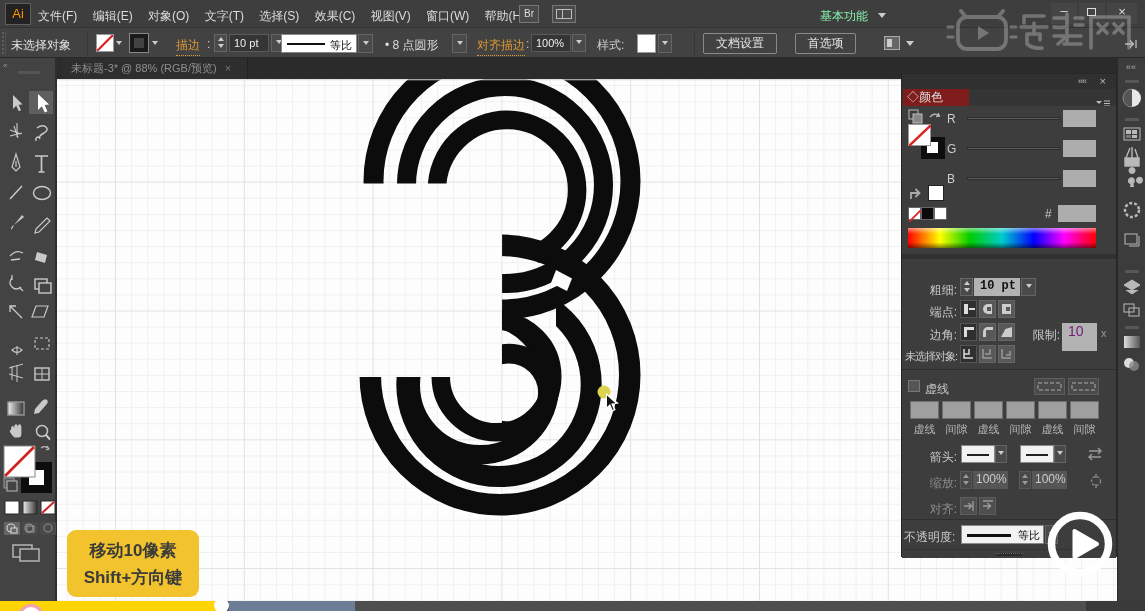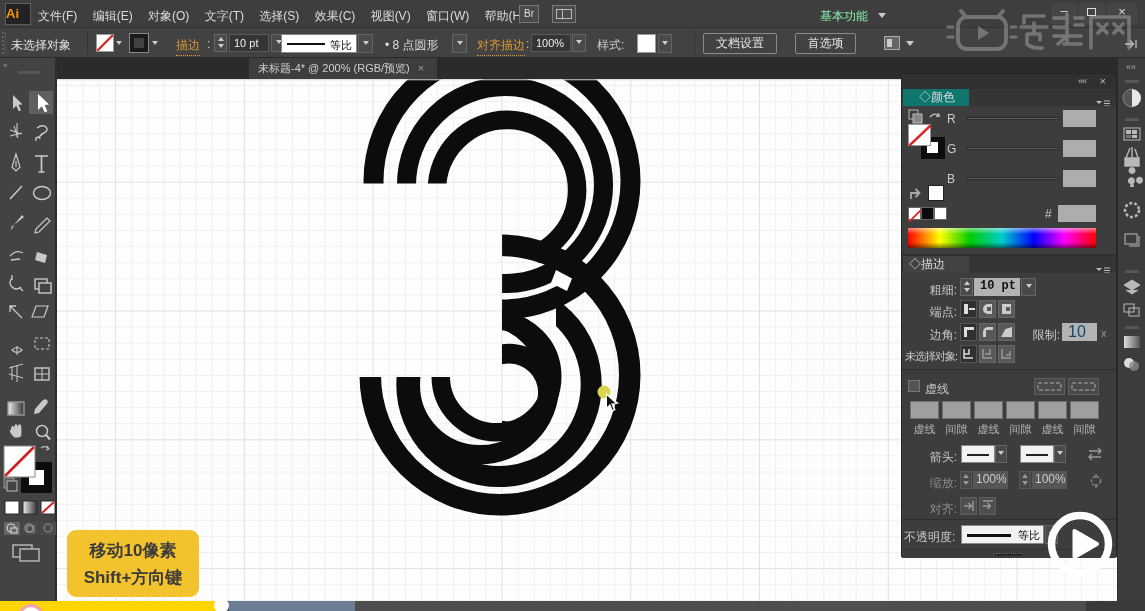--- a/index.html
+++ b/index.html
@@ -57,21 +57,21 @@
 <g clip-path="url(#clipT3)">
         <circle cx="507" cy="190" r="70.1" stroke-width="18.6" stroke="#0c0c0c" fill="none"></circle>
       </g>
 </g>
 <polygon points="556,270 572,278.5 567,291 551,283" fill="#fdfdfd"></polygon>
 </svg>
 
 <div class="abs" style="left:57px;top:79px;width:1088px;height:2px;background:linear-gradient(to bottom,#d8d8d8,rgba(255,255,255,0));z-index:5"></div>
 
 <div class="abs" style="left:0;top:0;width:1145px;height:28px;background:#3e3e3e;border-bottom:1px solid #333;z-index:10">
-  <div class="abs" style="left:5px;top:3px;width:26px;height:22px;background:#222;border:1px solid #5e5e5e;color:#ff9400;font-size:13px;font-weight:bold;line-height:20px">Ai</div>
+  <div class="abs" style="left:5px;top:3px;width:26px;height:22px;background:#222;border:1px solid #5e5e5e;color:#ff9400;font-size:13px;font-weight:normal;text-align:center;line-height:20px">Ai</div>
   <div class="abs" style="left:38px;top:8px;color:#dcdcdc;font-size:12px;letter-spacing:0;white-space:pre">文件(F)  编辑(E)  对象(O)  文字(T)  选择(S)  效果(C)  视图(V)  窗口(W)  帮助(H)</div>
   <div class="abs" style="left:519px;top:5px;width:20px;height:18px;background:#4a4a4a;border:1px solid #777;color:#ddd;font-size:10px;text-align:center;line-height:16px">Br</div>
   <div class="abs" style="left:552px;top:5px;width:24px;height:18px;background:#4a4a4a;border:1px solid #777">
       <div class="abs" style="left:3px;top:3px;width:16px;height:10px;border:1px solid #bbb"></div>
       <div class="abs" style="left:9px;top:3px;width:1px;height:10px;background:#bbb"></div>
     </div>
   <div class="abs" style="left:820px;top:8px;color:#86efac;font-size:12px">基本功能</div>
   <div class="abs" style="left:878px;top:13px;width:0;height:0;border-left:4px solid transparent;border-right:4px solid transparent;border-top:5px solid #ccc"></div>
   <div class="abs" style="left:1051px;top:3px;width:26px;height:21px;background:#454545;color:#ddd;text-align:center;font-size:13px;line-height:15px">–</div>
   <div class="abs" style="left:1079px;top:3px;width:26px;height:21px;background:#454545">
@@ -118,21 +118,21 @@
   <div class="abs" style="left:884px;top:8px;width:16px;height:14px;border:1px solid #aaa;background:#666">
       <div class="abs" style="left:2px;top:2px;width:5px;height:8px;background:#ccc"></div>
     </div>
   <div class="abs" style="left:906px;top:13px;width:0;height:0;border-left:4px solid transparent;border-right:4px solid transparent;border-top:5px solid #ccc"></div>
   <svg class="abs" style="left:1124px;top:11px" width="14" height="10" viewBox="0 0 14 10">
       <path d="M1 5 h8 m-3 -3.5 l3.5 3.5 -3.5 3.5 M12 1 v8" stroke="#bbb" fill="none" stroke-width="1.3"></path>
     </svg>
 </div>
 
 <div class="abs" style="left:57px;top:58px;width:1088px;height:21px;background:#2b2b2b;z-index:10">
-  <div class="abs" style="left:192px;top:0;width:188px;height:21px;background:#3e3e3e;color:#cfcfcf;font-size:11px;line-height:21px;padding-left:9px">未标题-4* @ 200% (RGB/预览)<span style="margin-left:8px;color:#999">×</span></div>
+  <div class="abs" style="left:5px;top:0;width:186px;height:21px;background:#2e2e2e;border-right:1px solid #222;color:#8f8f8f;font-size:11px;line-height:21px;padding-left:9px">未标题-3* @ 88% (RGB/预览)<span style="margin-left:8px;color:#777">×</span></div>
 </div>
 
 <div class="abs" style="left:0;top:58px;width:57px;height:543px;background:#434343;border-right:2px solid #2e2e2e;z-index:11">
 <svg class="abs" style="left:0;top:0" width="57" height="543" viewBox="0 0 57 543">
 <text x="3" y="10" fill="#999" font-size="8">«</text>
 <rect x="18" y="13" width="22" height="3" fill="#555"></rect>
 <g stroke="#c9c9c9" fill="none" stroke-width="1.4">
 
 <path d="M13 37 l0 14 l3.2 -3.2 l2.6 5.4 l2.2 -1 l-2.4 -5.4 l4 -0.4 z" fill="#c9c9c9" stroke="none"></path>
 <rect x="29" y="33" width="24" height="23" fill="#5f5f5f" stroke="none"></rect>
@@ -253,21 +253,21 @@
 </div>
 
 <div class="abs" style="left:901px;top:73px;width:216px;height:484px;background:#3d3d3d;border:1px solid #262626;z-index:12">
 
   <div class="abs" style="left:0;top:0;width:214px;height:15px;background:#303030">
     <div class="abs" style="right:30px;top:2px;color:#bbb;font-size:9px;letter-spacing:-1px">««</div>
     <div class="abs" style="right:10px;top:1px;color:#bbb;font-size:11px">×</div>
   </div>
 
   <div class="abs" style="left:0;top:15px;width:214px;height:17px;background:#353535">
-    <div class="abs" style="left:1px;top:0;width:66px;height:17px;background:#0f766e;color:#ddd;font-size:12px;line-height:17px;padding-left:16px">◇颜色</div>
+    <div class="abs" style="left:1px;top:0;width:66px;height:17px;background:#7f1d1d;color:#ddd;font-size:12px;line-height:17px;padding-left:4px">◇颜色</div>
     <div class="abs" style="right:6px;top:5px"><svg width="14" height="8" viewBox="0 0 14 8">
           <path d="M0 1 l3 3 3 -3 z" fill="#bbb"></path>
           <path d="M8 1 h6 M8 3.5 h6 M8 6 h6" stroke="#bbb" stroke-width="1.2"></path>
         </svg></div>
   </div>
 
   <div class="abs" style="left:0;top:32px;width:214px;height:178px;background:#3d3d3d">
     <svg class="abs" style="left:6px;top:3px" width="36" height="18" viewBox="0 0 36 18">
       <rect x="1" y="1" width="9" height="9" fill="none" stroke="#bbb"></rect>
         <rect x="5" y="5" width="9" height="9" fill="#888" stroke="#bbb"></rect>
@@ -299,27 +299,20 @@
     <div class="abs" style="left:32px;top:101px;width:13px;height:13px;background:#fff;border:1px solid #666"></div>
     <div class="abs" style="left:143px;top:101px;color:#ccc;font-size:12px"># </div>
     <div class="abs" style="left:156px;top:99px;width:38px;height:17px;background:#adadad"></div>
     <div class="abs" style="left:6px;top:122px;width:188px;height:20px;background:linear-gradient(to right,#f00,#ff0 17%,#0c0 33%,#0cc 50%,#00f 67%,#f0f 83%,#f00);">
       <div style="width:100%;height:100%;background:linear-gradient(to bottom,rgba(255,255,255,.5),rgba(255,255,255,0) 30%,rgba(0,0,0,0) 72%,rgba(0,0,0,.5))"></div>
     </div>
     <div class="abs" style="right:3px;bottom:3px;width:0;height:0;border-left:7px solid transparent;border-bottom:7px solid #777"></div>
   </div>
 
   <div class="abs" style="left:0;top:180px;width:214px;height:5px;background:#303030"></div>
-  <div class="abs" style="left:0;top:182px;width:214px;height:17px;background:#353535">
-    <div class="abs" style="left:1px;top:0;width:66px;height:17px;background:#424242;color:#ddd;font-size:12px;line-height:17px;padding-left:6px">◇描边</div>
-    <div class="abs" style="right:6px;top:5px"><svg width="14" height="8" viewBox="0 0 14 8">
-          <path d="M0 1 l3 3 3 -3 z" fill="#bbb"></path>
-          <path d="M8 1 h6 M8 3.5 h6 M8 6 h6" stroke="#bbb" stroke-width="1.2"></path>
-        </svg></div>
-  </div>
 
   <div class="abs" style="left:0;top:199px;width:214px;height:285px;background:#3d3d3d;font-size:12px">
     <div class="abs" style="left:0;top:9px;width:55px;text-align:right;color:#c9c9c9">粗细:</div>
     <div class="abs" style="left:58px;top:5px;width:13px;height:18px;background:#4a4a4a;border:1px solid #666">
         <div style="margin:2px auto 0;width:0;border-left:3px solid transparent;border-right:3px solid transparent;border-bottom:4px solid #ccc"></div>
         <div style="margin:3px auto 0;width:0;border-left:3px solid transparent;border-right:3px solid transparent;border-top:4px solid #ccc"></div>
       </div>
     <div class="abs" style="left:72px;top:5px;width:46px;height:18px;background:#b3b3b3;color:#111;font-family:'Liberation Mono',monospace;font-size:12px;line-height:17px;padding-left:6px;font-weight:bold">10 pt</div>
     <div class="abs ddown" style="left:119px;top:5px;width:15px;height:18px;font-size:8px;line-height:18px"><span style="display:inline-block;width:0;height:0;border-left:3.5px solid transparent;border-right:3.5px solid transparent;border-top:4.5px solid #ccc;vertical-align:2px"></span></div>
     <div class="abs" style="left:0;top:31px;width:55px;text-align:right;color:#c9c9c9">端点:</div>
@@ -341,21 +334,21 @@
         <div class="abs" style="left:6px;top:6px;width:7px;height:7px;background:#2f2f2f"></div>
       </div>
     <div class="abs" style="left:77px;top:50px;width:17px;height:18px;background:#585858;border:1px solid #666">
         <div class="abs" style="left:3px;top:3px;width:10px;height:10px;border-radius:5px 0 0 0;background:#ccc"></div>
         <div class="abs" style="left:6px;top:6px;width:7px;height:7px;background:#585858"></div>
       </div>
     <div class="abs" style="left:96px;top:50px;width:17px;height:18px;background:#585858;border:1px solid #666">
         <div class="abs" style="left:2px;top:3px;width:11px;height:10px;background:#ccc;clip-path:polygon(0 100%,100% 100%,100% 0,40% 20%)"></div>
       </div>
     <div class="abs" style="left:118px;top:54px;width:40px;text-align:right;color:#c9c9c9">限制:</div>
-    <div class="abs" style="left:160px;top:50px;width:35px;height:18px;background:#b3b3b3;color:#0c4a6e;font-size:16px;line-height:17px;padding-left:6px">10</div>
+    <div class="abs" style="left:160px;top:50px;width:35px;height:28px;background:#b3b3b3;color:#701a75;font-size:14px;line-height:17px;padding-left:6px">10</div>
     <div class="abs" style="left:199px;top:54px;color:#999;font-size:11px">x</div>
     <div class="abs" style="left:0;top:76px;width:55px;text-align:right;color:#c9c9c9;letter-spacing:-1px;font-size:11px">未选择对象:</div>
     <div class="abs" style="left:58px;top:72px;width:17px;height:18px;background:#2f2f2f;border:1px solid #555"><svg width="15" height="16">
           <path d="M3 3 v9 h9 M3 8 h5 v-5" stroke="#ddd" fill="none" stroke-width="1.5"></path>
         </svg></div>
     <div class="abs" style="left:77px;top:72px;width:17px;height:18px;background:#585858;border:1px solid #666"><svg width="15" height="16">
           <path d="M3 3 v9 h9 M5 8 h5 v-5" stroke="#999" fill="none" stroke-width="1.5"></path>
         </svg></div>
     <div class="abs" style="left:96px;top:72px;width:17px;height:18px;background:#585858;border:1px solid #666"><svg width="15" height="16">
           <path d="M3 3 v9 h9 M7 9 h4 v-4" stroke="#999" fill="none" stroke-width="1.5"></path>

